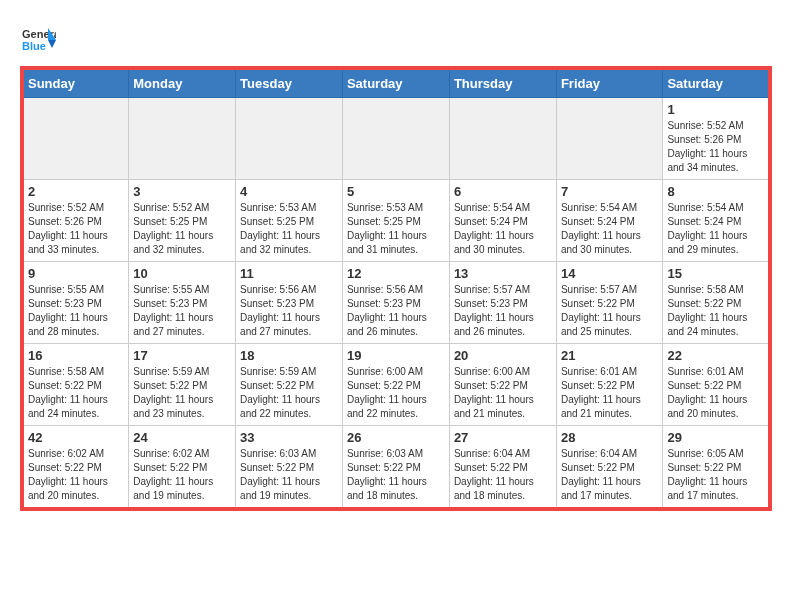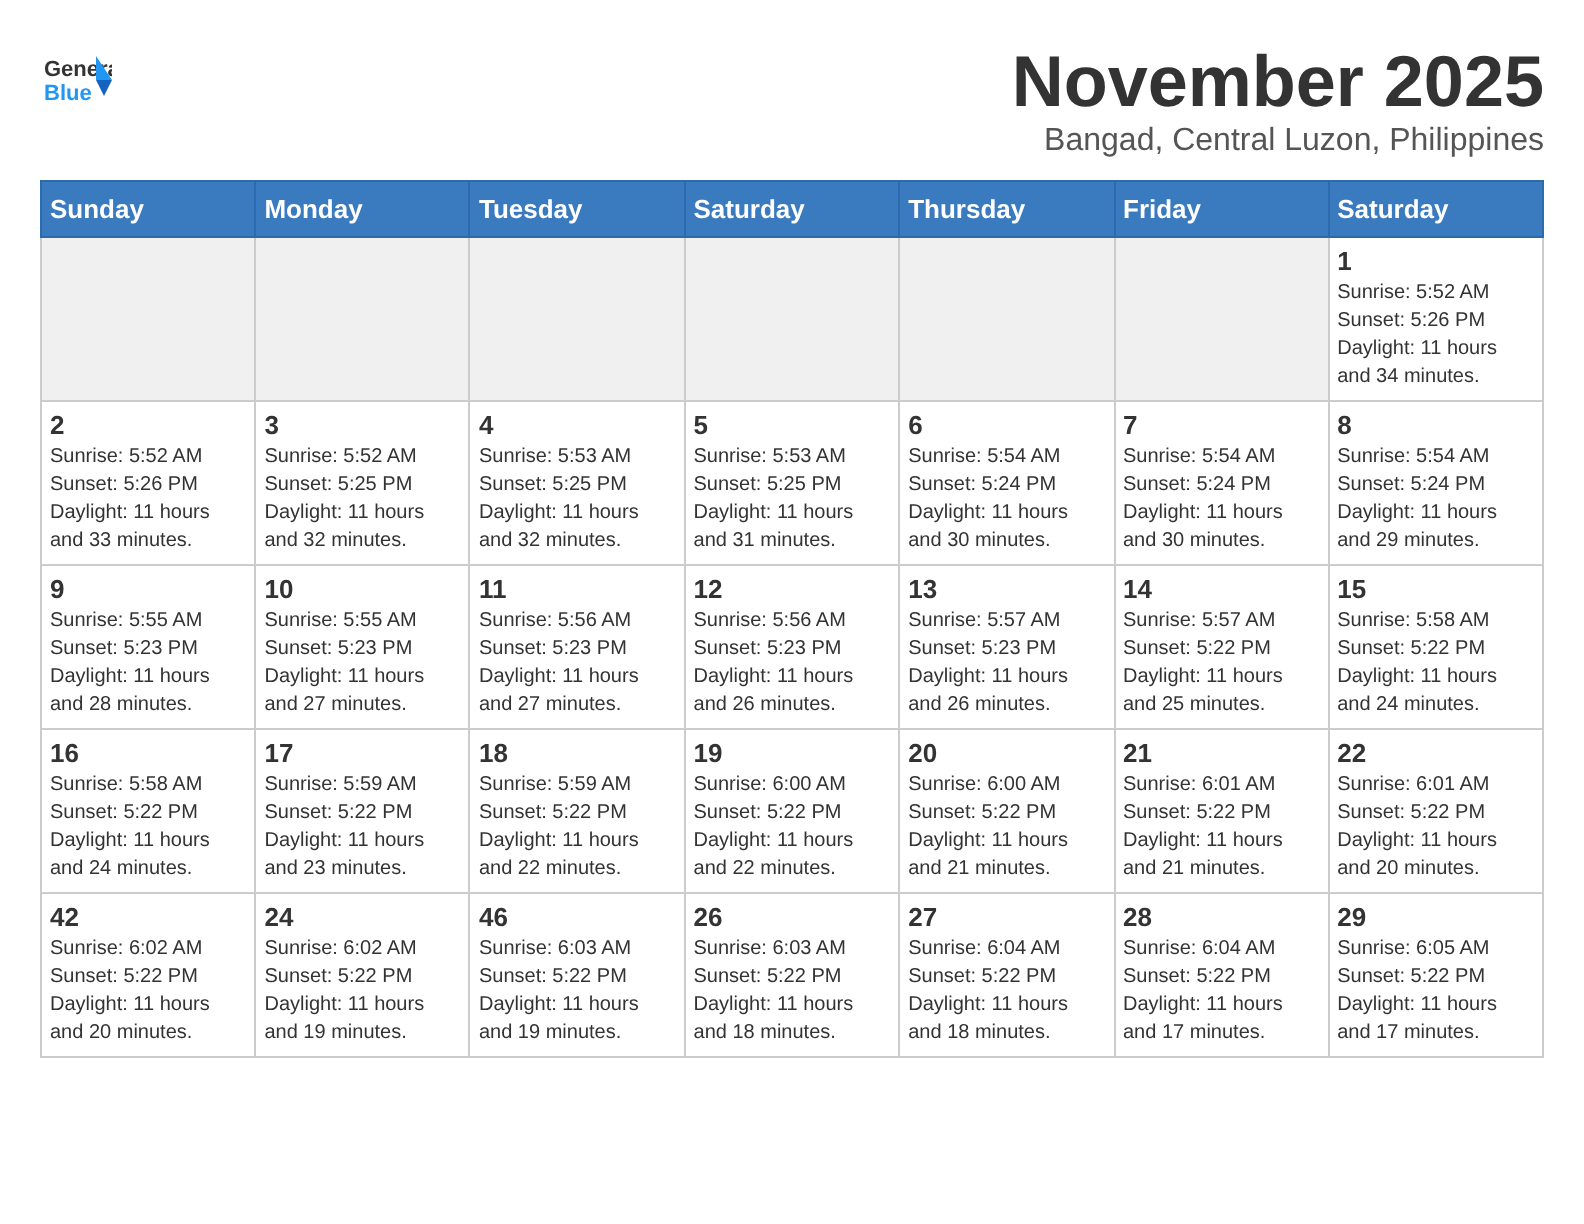--- a/index.html
+++ b/index.html
@@ -33,21 +33,21 @@
       font-weight: bold;
       color: #333;
     }
     .location-title {
       font-size: 16px;
       color: #555;
     }
     .calendar {
       width: 100%;
       border-collapse: collapse;
-      border: 1px solid #ef4444;
+      border: 4px solid #ef4444;
     }
     .calendar th {
       background: #3a7abf;
       color: #fff;
       padding: 6px 4px;
       text-align: left;
       font-size: 13px;
       font-weight: bold;
       border: 1px solid #2d6aad;
     }
@@ -83,24 +83,20 @@
 
 <div class="header">
   <div class="logo">
     <svg class="logo-icon" viewBox="0 0 36 36">
       <text x="2" y="18" font-size="11" font-weight="bold" fill="#333" font-family="Arial">General</text>
       <text x="2" y="30" font-size="11" font-weight="bold" fill="#2196F3" font-family="Arial">Blue</text>
       <polygon points="28,8 36,20 28,20" fill="#2196F3"></polygon>
       <polygon points="28,20 36,20 32,28" fill="#1565C0"></polygon>
     </svg>
   </div>
-  <div class="title-block">
-    <div class="month-title">November 2025</div>
-    <div class="location-title">Bangad, Central Luzon, Philippines</div>
-  </div>
 </div>
 
 <table class="calendar">
   <thead>
     <tr>
     <th>Sunday</th>
         <th>Monday</th>
         <th>Tuesday</th>
         <th>Saturday</th>
         <th>Thursday</th>
@@ -286,21 +282,21 @@
 and 20 minutes.</div>
         </td>
         <td>
           <div class="day-number">24</div>
           <div class="day-info" style="white-space: pre-line;">Sunrise: 6:02 AM
 Sunset: 5:22 PM
 Daylight: 11 hours
 and 19 minutes.</div>
         </td>
         <td>
-          <div class="day-number">46</div>
+          <div class="day-number">33</div>
           <div class="day-info" style="white-space: pre-line;">Sunrise: 6:03 AM
 Sunset: 5:22 PM
 Daylight: 11 hours
 and 19 minutes.</div>
         </td>
         <td>
           <div class="day-number">26</div>
           <div class="day-info" style="white-space: pre-line;">Sunrise: 6:03 AM
 Sunset: 5:22 PM
 Daylight: 11 hours

